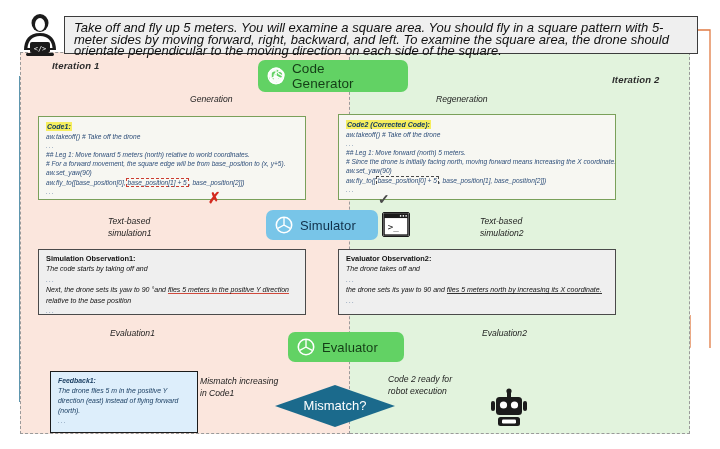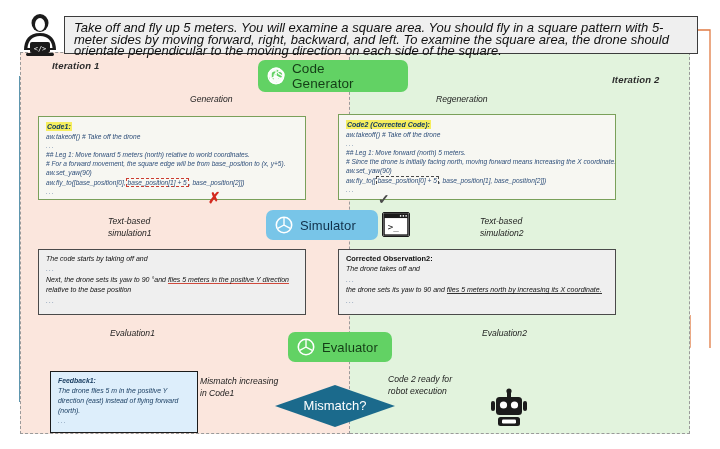--- a/index.html
+++ b/index.html
@@ -96,21 +96,21 @@
   
   .node{
     display:flex;align-items:center;gap:5px;
     border-radius:7px;
     padding:0 20px 0 7px;
     color:#fff;font-size:13.5px;font-weight:500;
     letter-spacing:.1px;
   }
   .node-cg{left:258px;top:60px;width:150px;height:32px;background:#62d264;color:#143d16;}
   .node-sim{left:266px;top:210px;width:112px;height:30px;background:#78c5e8;color:#10304a;font-size:13px;}
-  .node-eval{left:288px;top:332px;width:104px;height:30px;background:#62d264;color:#143d16;font-size:13px;}
+  .node-eval{left:288px;top:332px;width:116px;height:30px;background:#62d264;color:#143d16;font-size:13px;}
   .oai{width:22px;height:22px;flex:0 0 22px;}
   .term{
     left:382px;top:212px;width:28px;height:25px;
     border:1.6px solid #1a1a1a;background:#fff;border-radius:2px;
   }
 
   
   .diamond{
     left:275px;top:385px;width:120px;height:42px;
   }
@@ -259,28 +259,29 @@
   <svg class="abs term" viewBox="0 0 28 25">
     <rect x="1" y="1" width="26" height="23" fill="#fff" stroke="#1a1a1a" stroke-width="1.6"></rect>
     <rect x="1" y="1" width="26" height="4.5" fill="#1a1a1a"></rect>
     <circle cx="19" cy="3.2" r="0.9" fill="#fff"></circle>
     <circle cx="22" cy="3.2" r="0.9" fill="#fff"></circle>
     <circle cx="25" cy="3.2" r="0.9" fill="#fff"></circle>
     <text x="5" y="18" font-size="10" font-family="DejaVu Sans Mono, monospace" fill="#1a1a1a">&gt;_</text>
   </svg>
 
   <div class="abs obsbox obs1">
+    <span class="obs-title">Simulation Observation1:</span>
     <span class="cl">The code starts by taking off and</span>
     <span class="cl dots">...</span>
     <span class="cl"><span>Next, the drone sets its yaw to 90 °and </span><span class="u-red">flies 5 meters in the positive Y direction</span><span> relative to the base position</span></span>
     <span class="cl dots">...</span>
   </div>
 
   <div class="abs obsbox obs2">
-    <span class="obs-title">Corrected Observation2:</span>
+    <span class="obs-title">Evaluator Observation2:</span>
     <span class="cl">The drone takes off  and</span>
     <span class="cl dots">...</span>
     <span class="cl" style="white-space:nowrap;overflow:hidden;"><span>the drone sets its yaw to 90 and </span><span class="u-blk">flies 5 meters north by increasing its X coordinate.</span></span>
     <span class="cl dots">...</span>
   </div>
 
   <div class="abs node node-eval">
     <svg class="oai" viewBox="0 0 24 24">
       <circle cx="12" cy="12" r="8.4" fill="none" stroke="#fff" stroke-width="1.7"></circle>
       <path d="M12 4.2 L12 12 L18.8 15.6" fill="none" stroke="#fff" stroke-width="1.5"></path>

